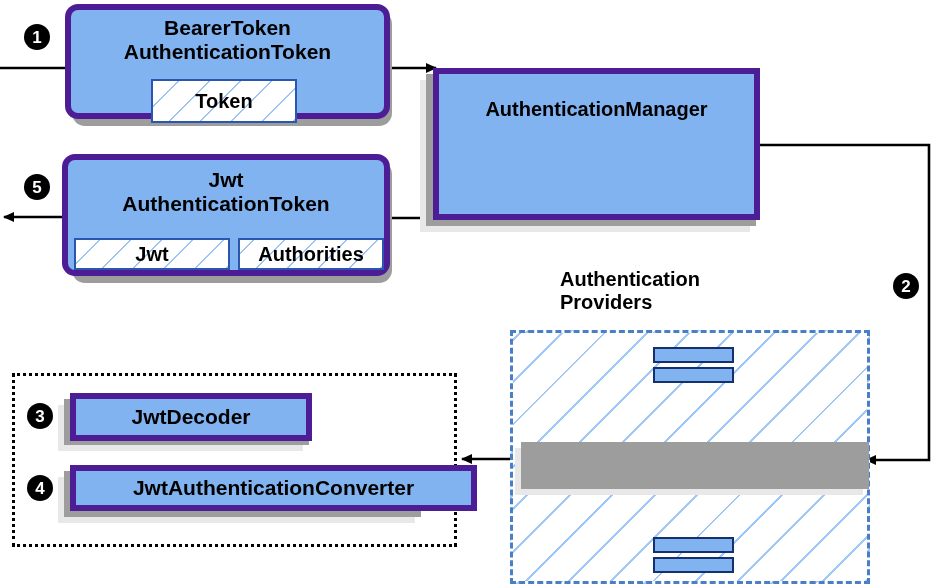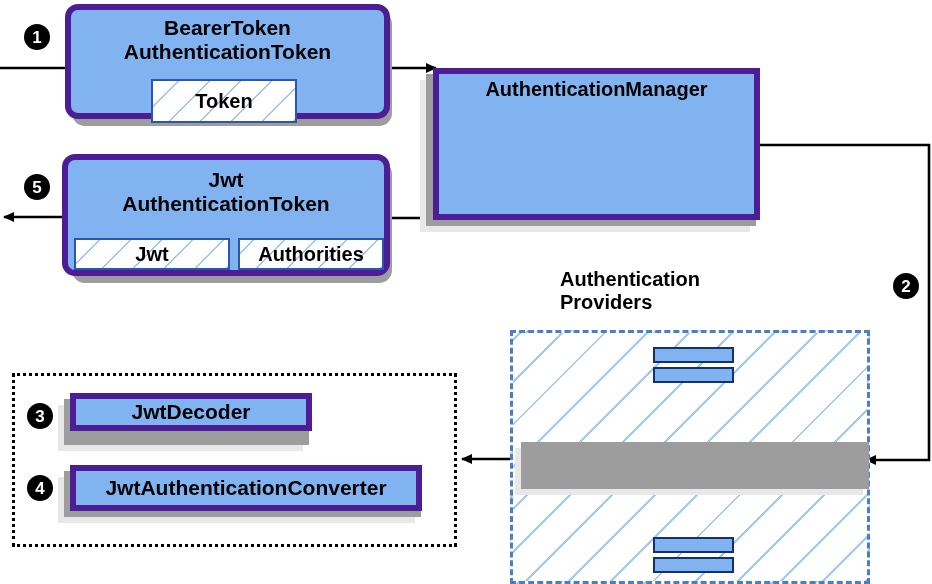--- a/index.html
+++ b/index.html
@@ -182,21 +182,21 @@
 
   <div class="mini-bar" style="left:653px; top:537px; width:81px; height:16px;"></div>
   <div class="mini-bar" style="left:653px; top:557px; width:81px; height:16px;"></div>
 
   <div class="shadow shadow-light" style="left:515px; top:448px; width:348px; height:47px;"></div>
   <div class="shadow shadow-dark" style="left:521px; top:442px; width:348px; height:47px;"></div>
 
   <div class="shadow shadow-light" style="left:420px; top:80px; width:330px; height:152px;"></div>
   <div class="shadow shadow-dark" style="left:426px; top:74px; width:330px; height:152px;"></div>
   <div class="node" style="left:433px; top:68px; width:327px; height:152px; align-items:flex-start;">
-    <span style="font-size:20px; margin-top:4px;">AuthenticationManager</span>
+    <span style="font-size:20px; margin-top:24px;">AuthenticationManager</span>
   </div>
 
   <div class="shadow shadow-dark rounded-shadow" style="left:72px; top:11px; width:320px; height:115px;"></div>
   <div class="node rounded" style="left:65px; top:4px; width:325px; height:115px; flex-direction:column; justify-content:flex-start;">
     <span style="font-size:21px; margin-top:6px;">BearerToken</span>
     <span style="font-size:21px;">AuthenticationToken</span>
   </div>
   <div class="hatch-box" style="left:151px; top:79px; width:146px; height:44px; font-size:20px;">
     <span>Token</span>
   </div>
@@ -210,27 +210,27 @@
     <span>Jwt</span>
   </div>
   <div class="hatch-box" style="left:238px; top:238px; width:146px; height:32px; font-size:20px;">
     <span>Authorities</span>
   </div>
 
   <div class="region-dotted" style="left:12px; top:373px; width:445px; height:174px;"></div>
 
   <div class="shadow shadow-light" style="left:58px; top:405px; width:245px; height:46px;"></div>
   <div class="shadow shadow-dark" style="left:64px; top:399px; width:245px; height:46px;"></div>
-  <div class="node" style="left:70px; top:393px; width:242px; height:38px; font-size:21px;">
+  <div class="node" style="left:70px; top:393px; width:242px; height:48px; font-size:21px;">
     <span>JwtDecoder</span>
   </div>
 
   <div class="shadow shadow-light" style="left:58px; top:477px; width:357px; height:46px;"></div>
   <div class="shadow shadow-dark" style="left:64px; top:471px; width:357px; height:46px;"></div>
-  <div class="node" style="left:70px; top:465px; width:352px; height:46px; font-size:21px;">
+  <div class="node" style="left:70px; top:465px; width:407px; height:46px; font-size:21px;">
     <span>JwtAuthenticationConverter</span>
   </div>
 
   <div class="marker" style="left:24px; top:24px;">
     <span>1</span>
   </div>
   <div class="marker" style="left:24px; top:174px;">
     <span>5</span>
   </div>
   <div class="marker" style="left:893px; top:273px;">

